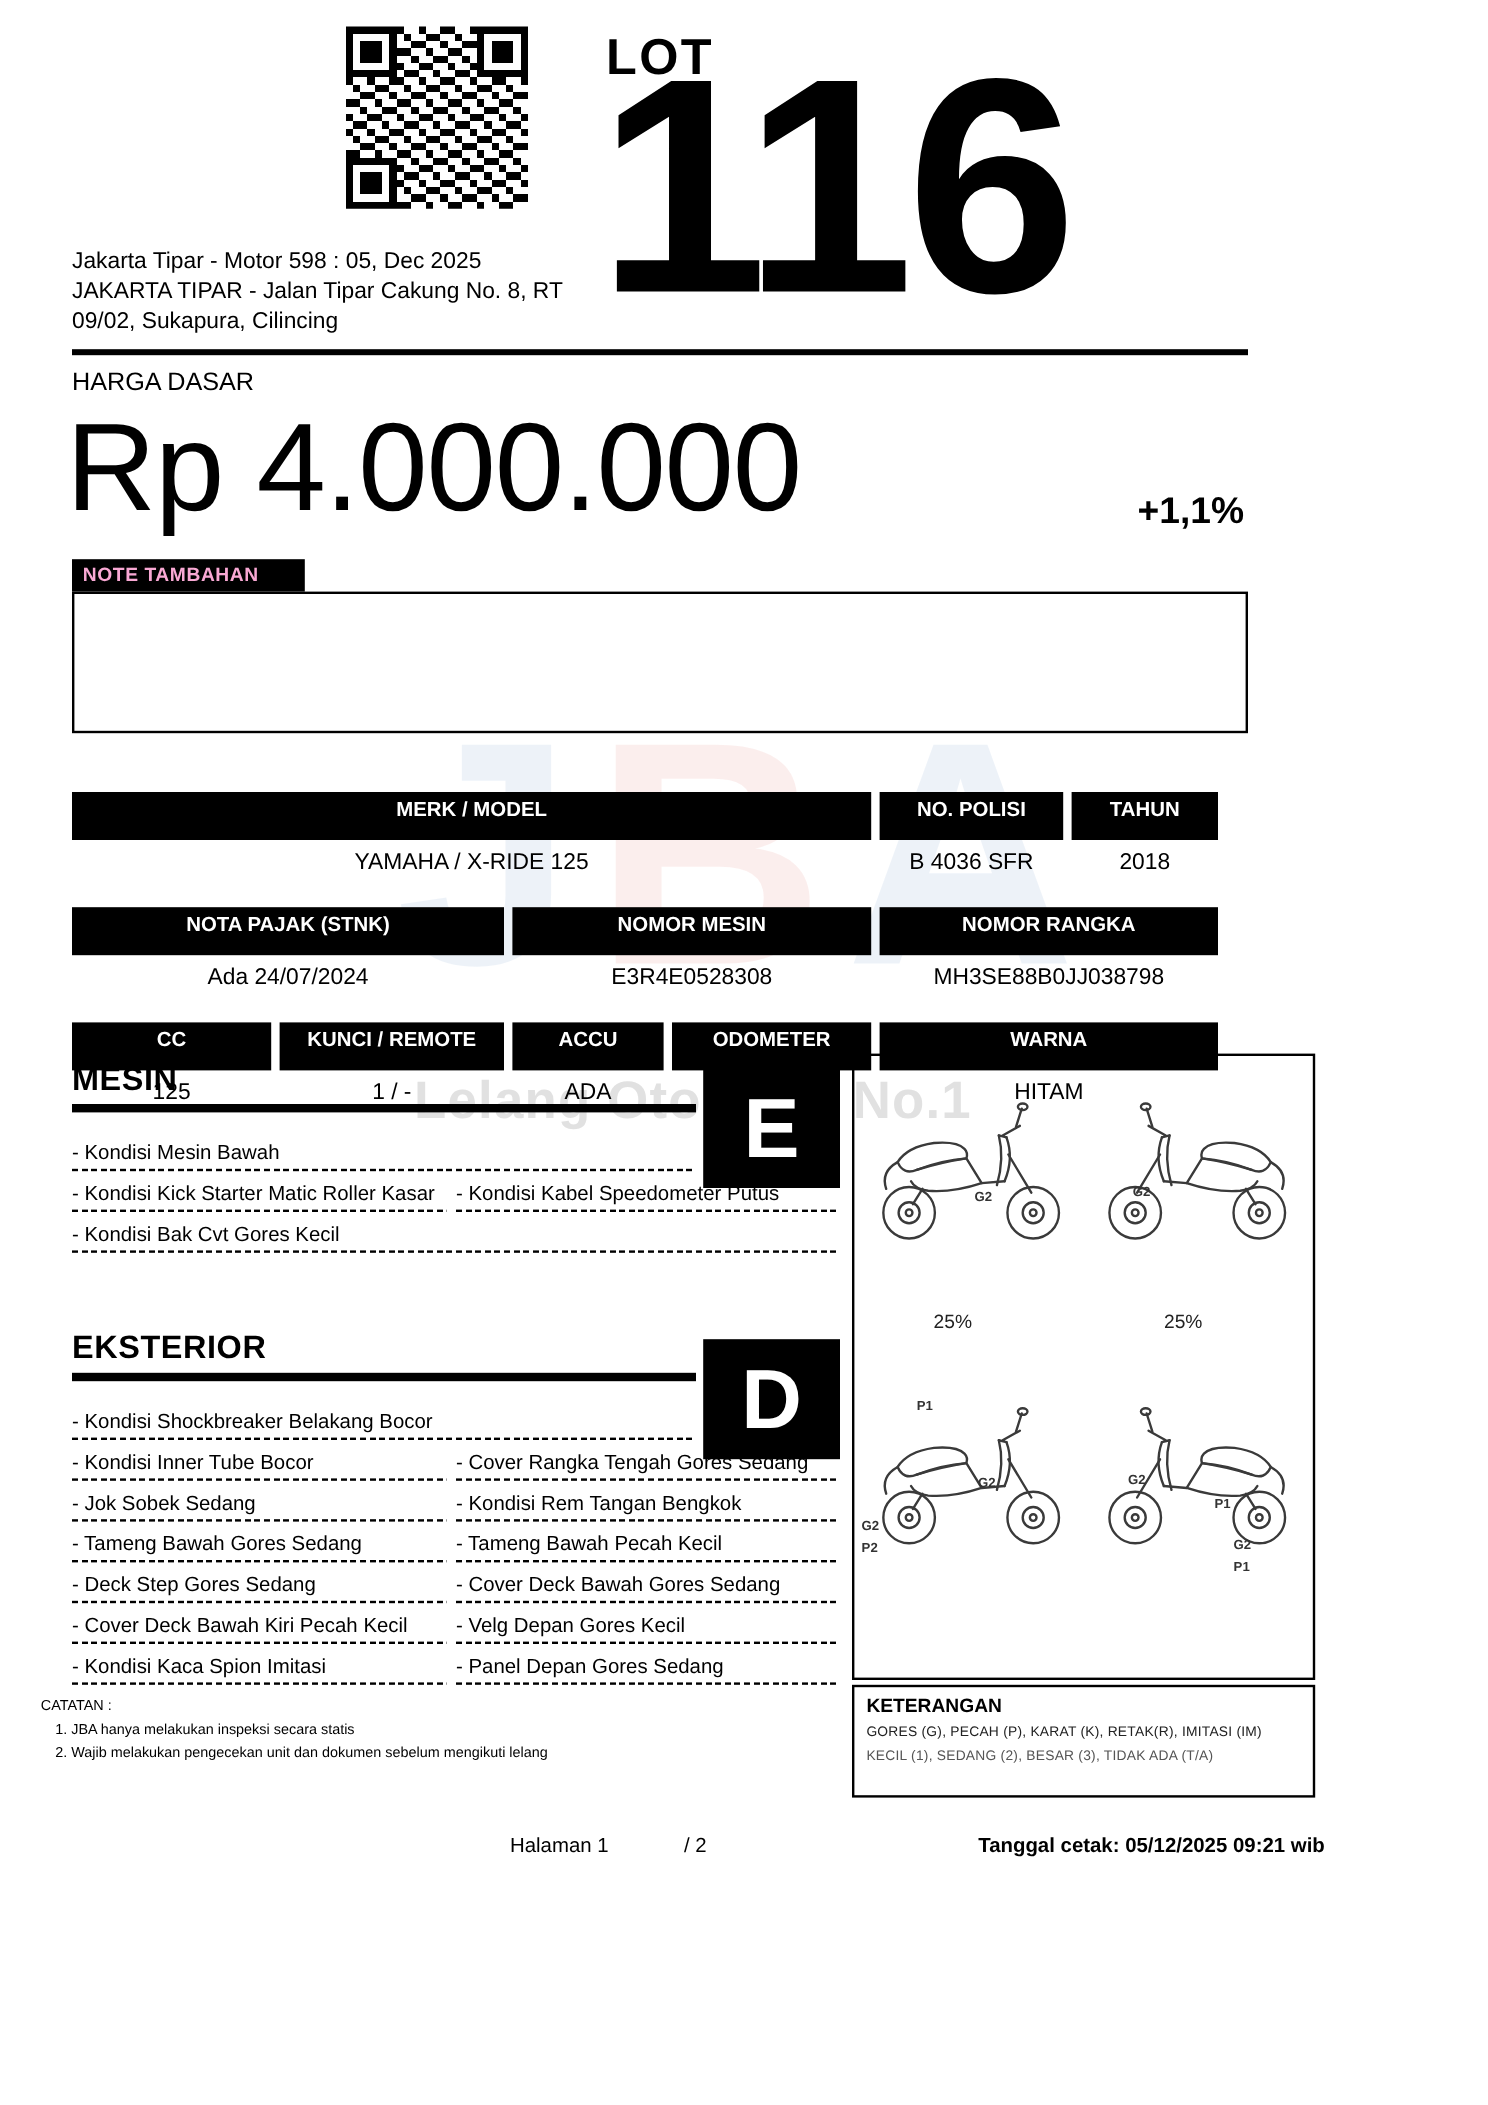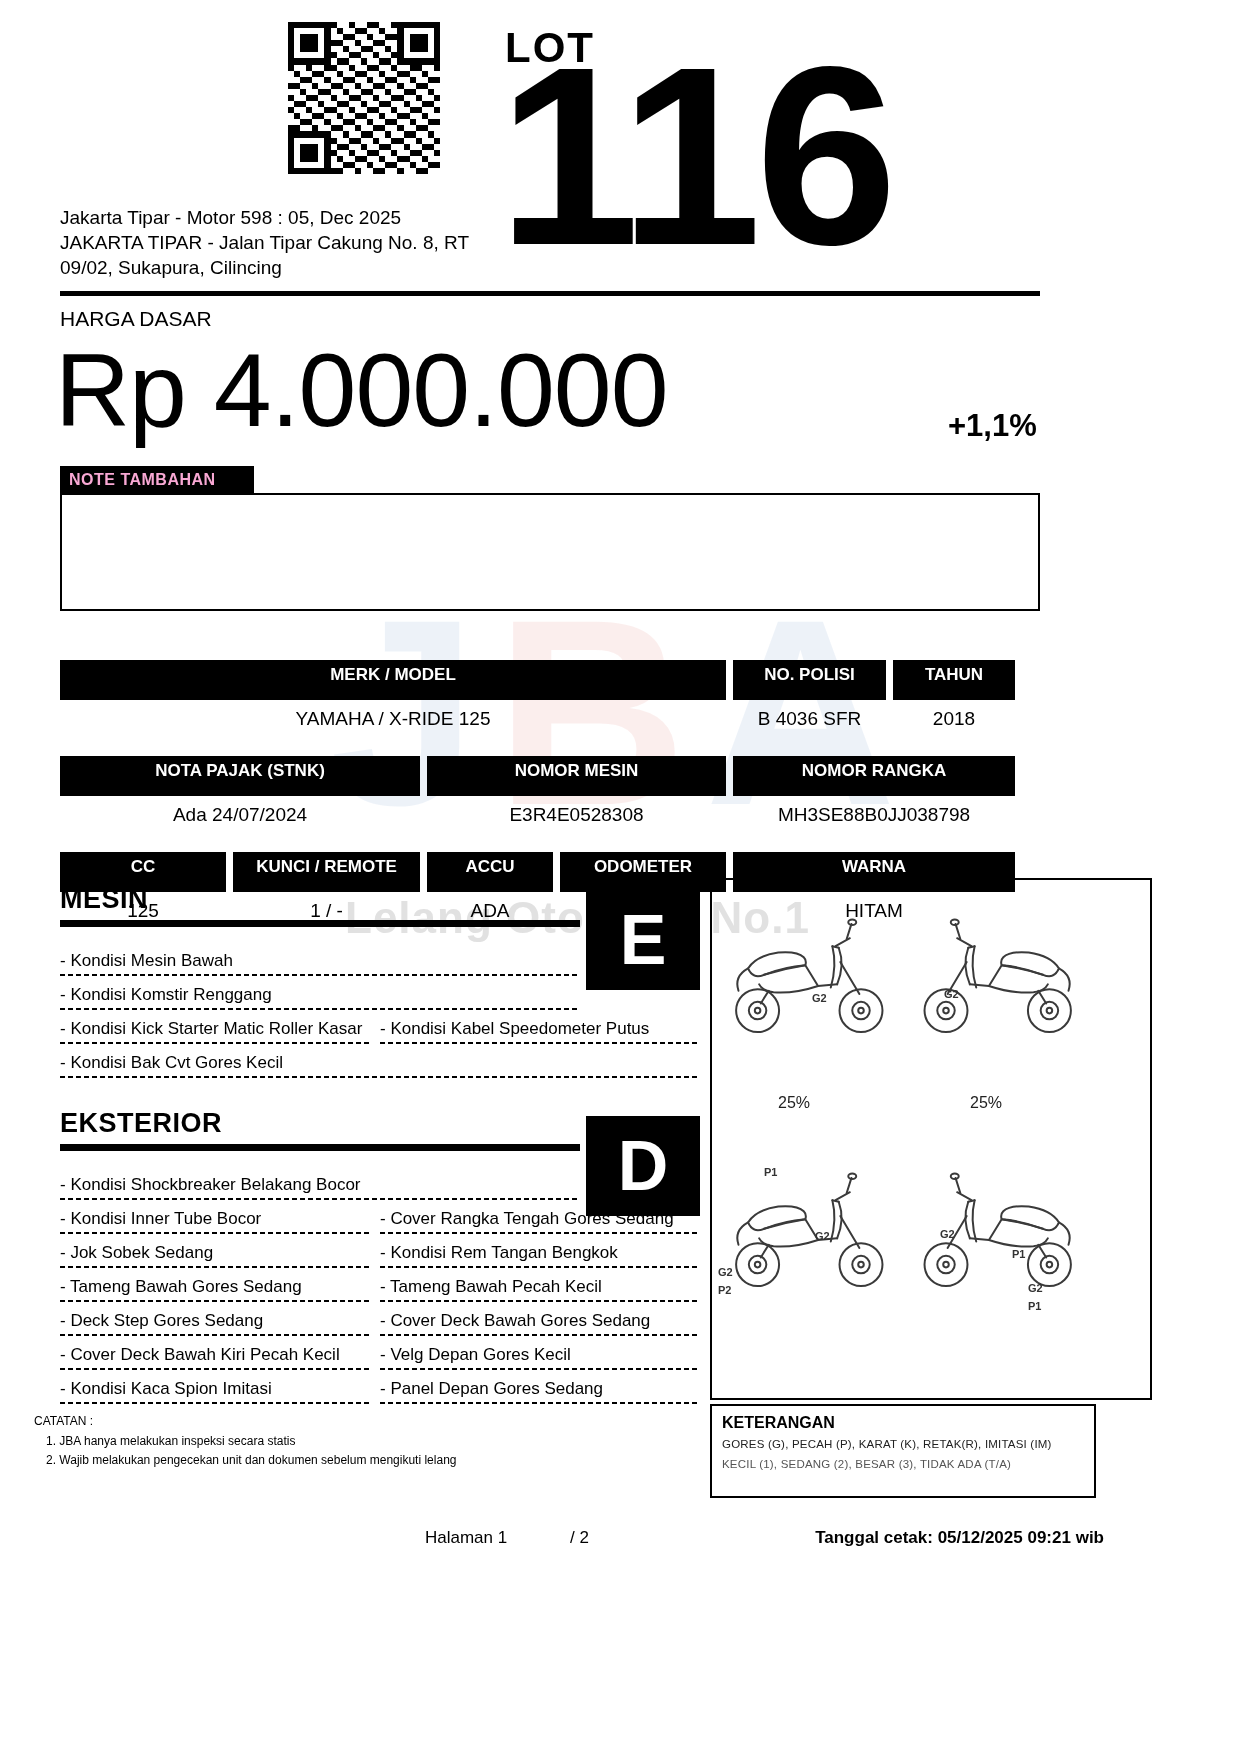--- a/index.html
+++ b/index.html
@@ -51,21 +51,21 @@
   .cell.half2 { flex:1; }
   .cond-text { font-size:17px; line-height:20px; white-space:nowrap; }
   .dash { height:2px; margin-top:3px; background-image:repeating-linear-gradient(90deg,#000 0,#000 5px,transparent 5px,transparent 8px); }
   .grade { position:absolute; right:0; width:114px; height:100px; background:#000; color:#fff; font-size:70px; font-weight:bold; display:flex; align-items:center; justify-content:center; }
   #mesin { top:884px; }
   #mesin .grade { top:6px; }
   #eksterior { top:1108px; }
   #eksterior .grade { top:8px; }
 
   
-  .diagram-panel { left:710px; top:878px; width:442px; height:522px; border:2px solid #000; }
+  .diagram-panel { left:710px; top:878px; width:386px; height:522px; border:2px solid #000; }
   .moto-svg { position:absolute; left:4px; width:375px; height:200px; }
   .moto-top { top:8px; }
   .moto-bottom { top:262px; }
   .dg-caption { position:absolute; font-size:16px; color:#222; }
   .dg-label { position:absolute; font-size:11px; color:#333; font-weight:bold; }
 
   .keterangan { left:710px; top:1404px; width:386px; height:94px; border:2px solid #000; padding:8px 10px; }
   .keterangan-title { font-size:16px; font-weight:bold; }
   .ket-line1 { font-size:11.5px; margin-top:6px; color:#222; letter-spacing:0.2px; }
   .ket-line2 { font-size:11.5px; margin-top:8px; color:#555; letter-spacing:0.2px; }
@@ -478,26 +478,20 @@
     <div class="title-bar"></div>
     <div class="grade">E</div>
     <div class="rows">
       <div class="cond-row">
         <div class="cell narrow">
           <div class="cond-text">- Kondisi Mesin Bawah</div>
             <div class="dash"></div>
         </div>
       </div>
       <div class="cond-row">
-        <div class="cell narrow">
-          <div class="cond-text">- Kondisi Komstir Renggang</div>
-            <div class="dash"></div>
-        </div>
-      </div>
-      <div class="cond-row">
         <div class="cell half1">
           <div class="cond-text">- Kondisi Kick Starter Matic Roller Kasar</div>
             <div class="dash"></div>
         </div>
         <div class="cell half2">
           <div class="cond-text">- Kondisi Kabel Speedometer Putus</div>
             <div class="dash"></div>
         </div>
       </div>
       <div class="cond-row">

